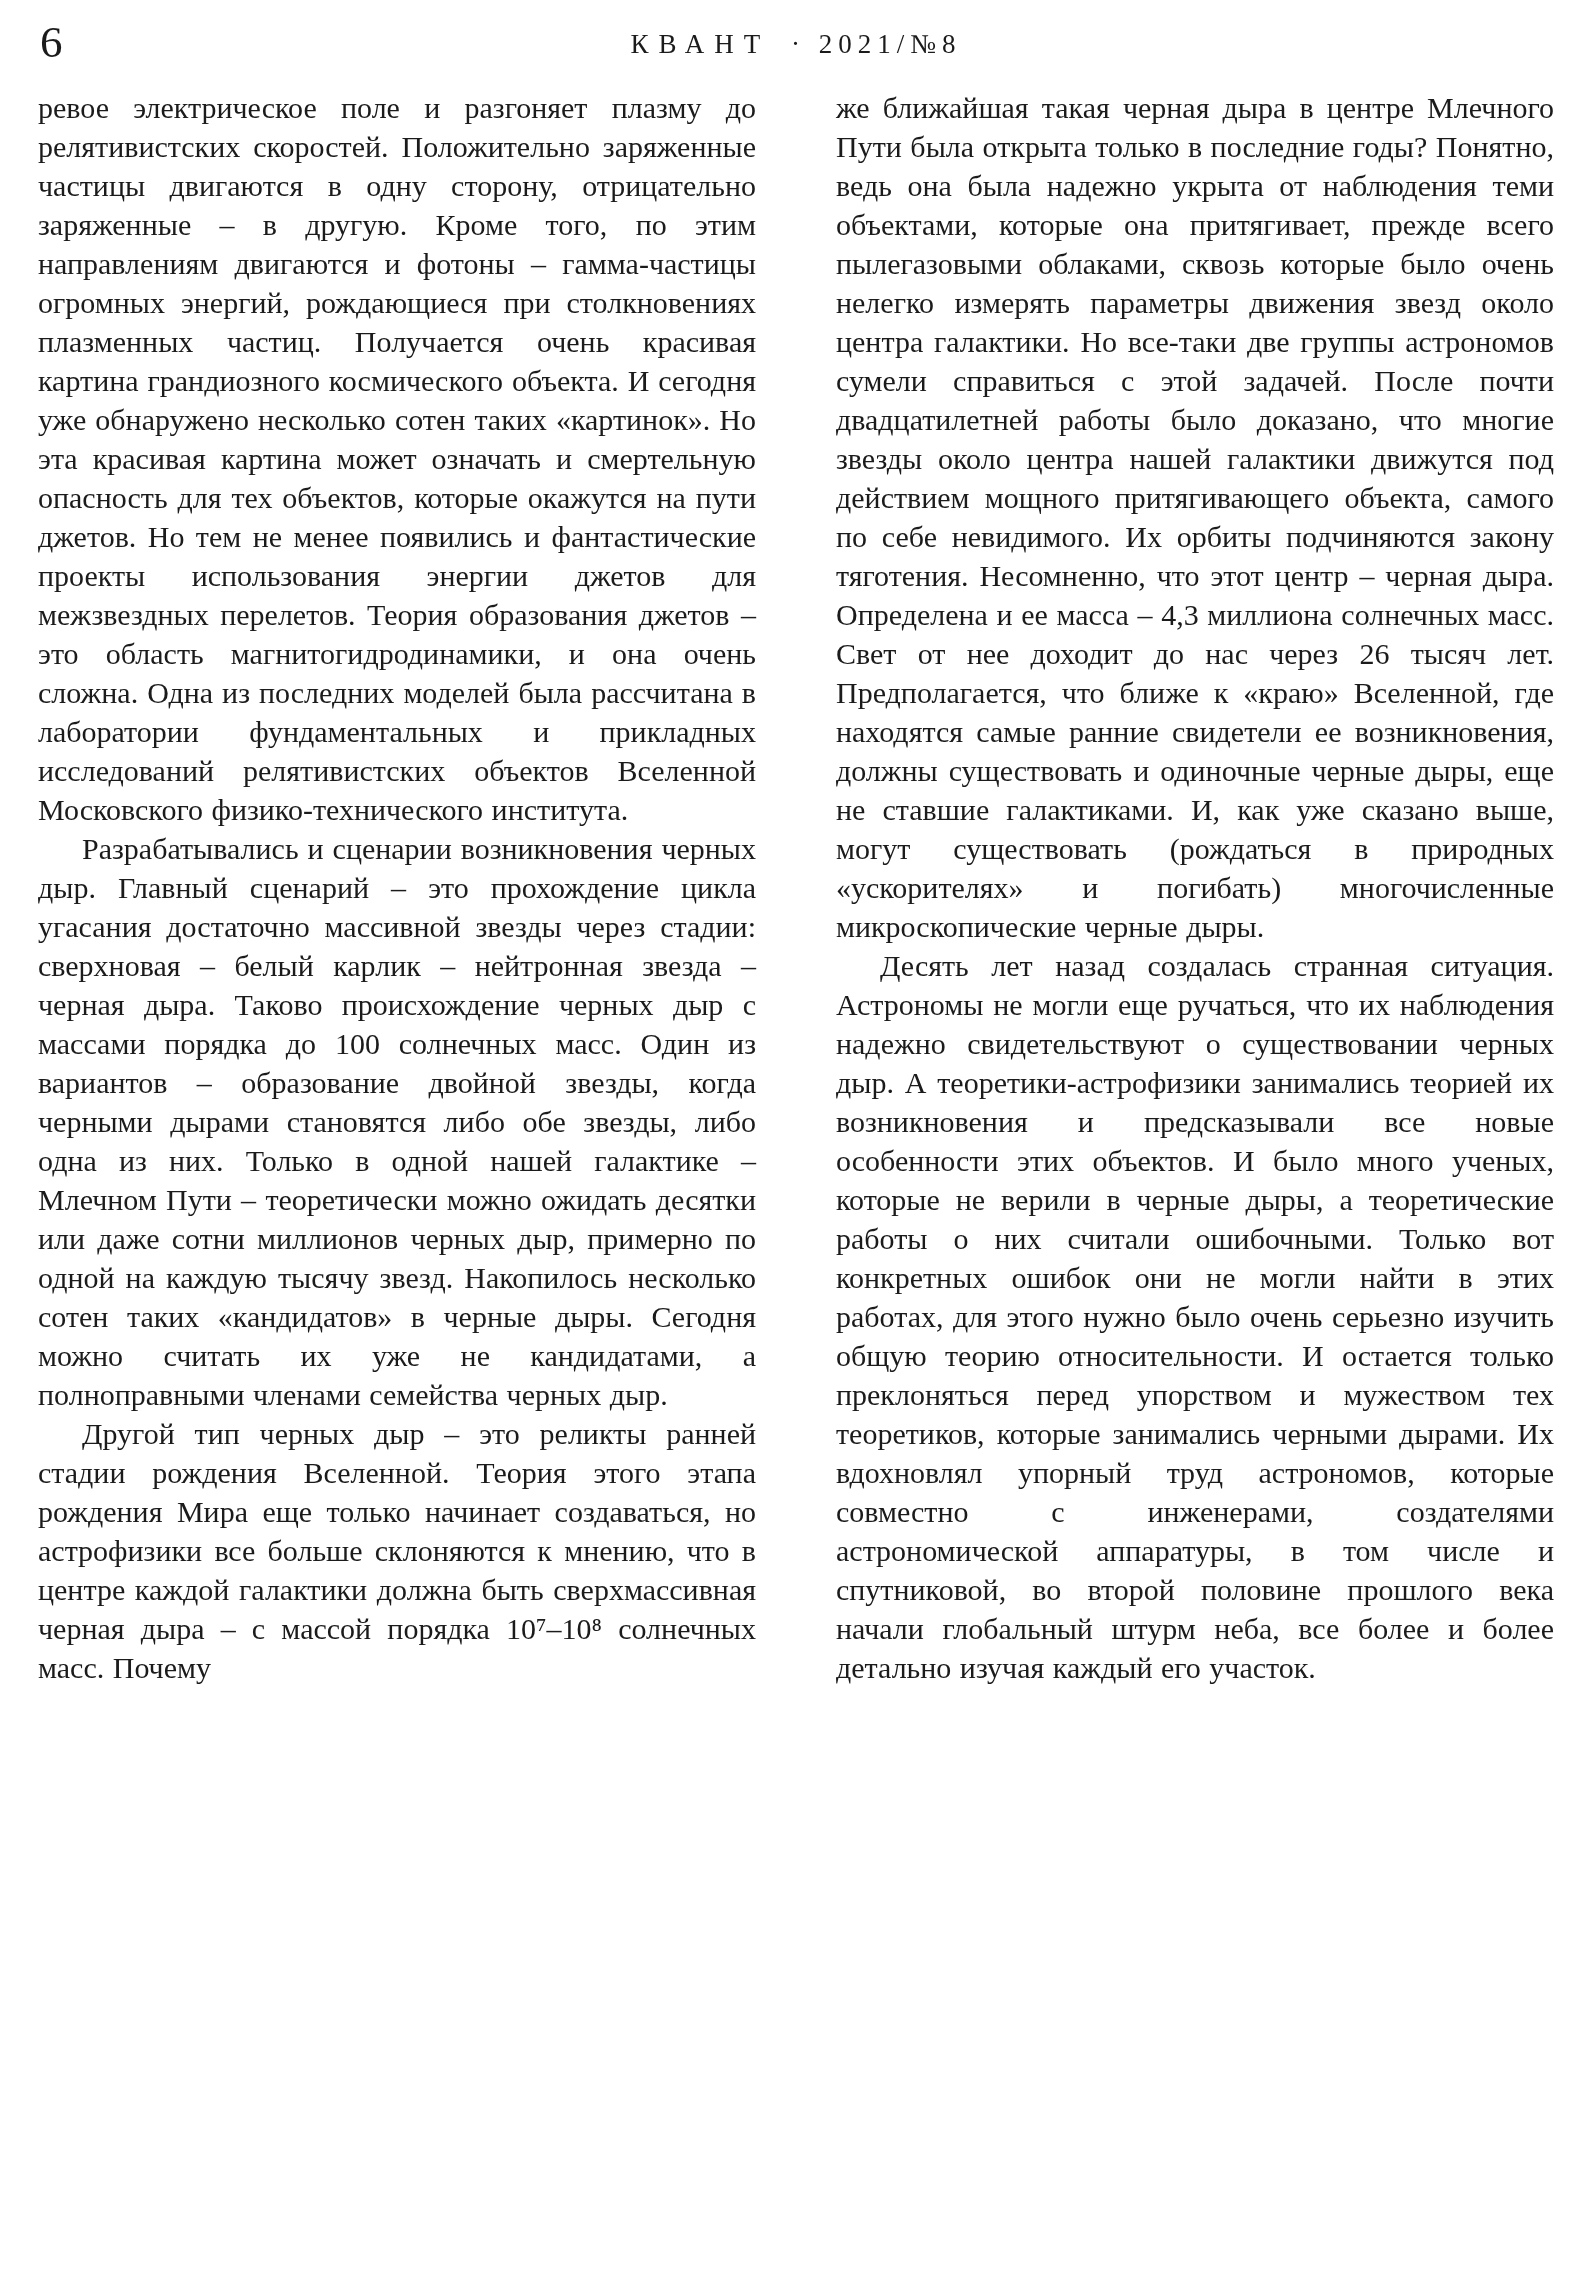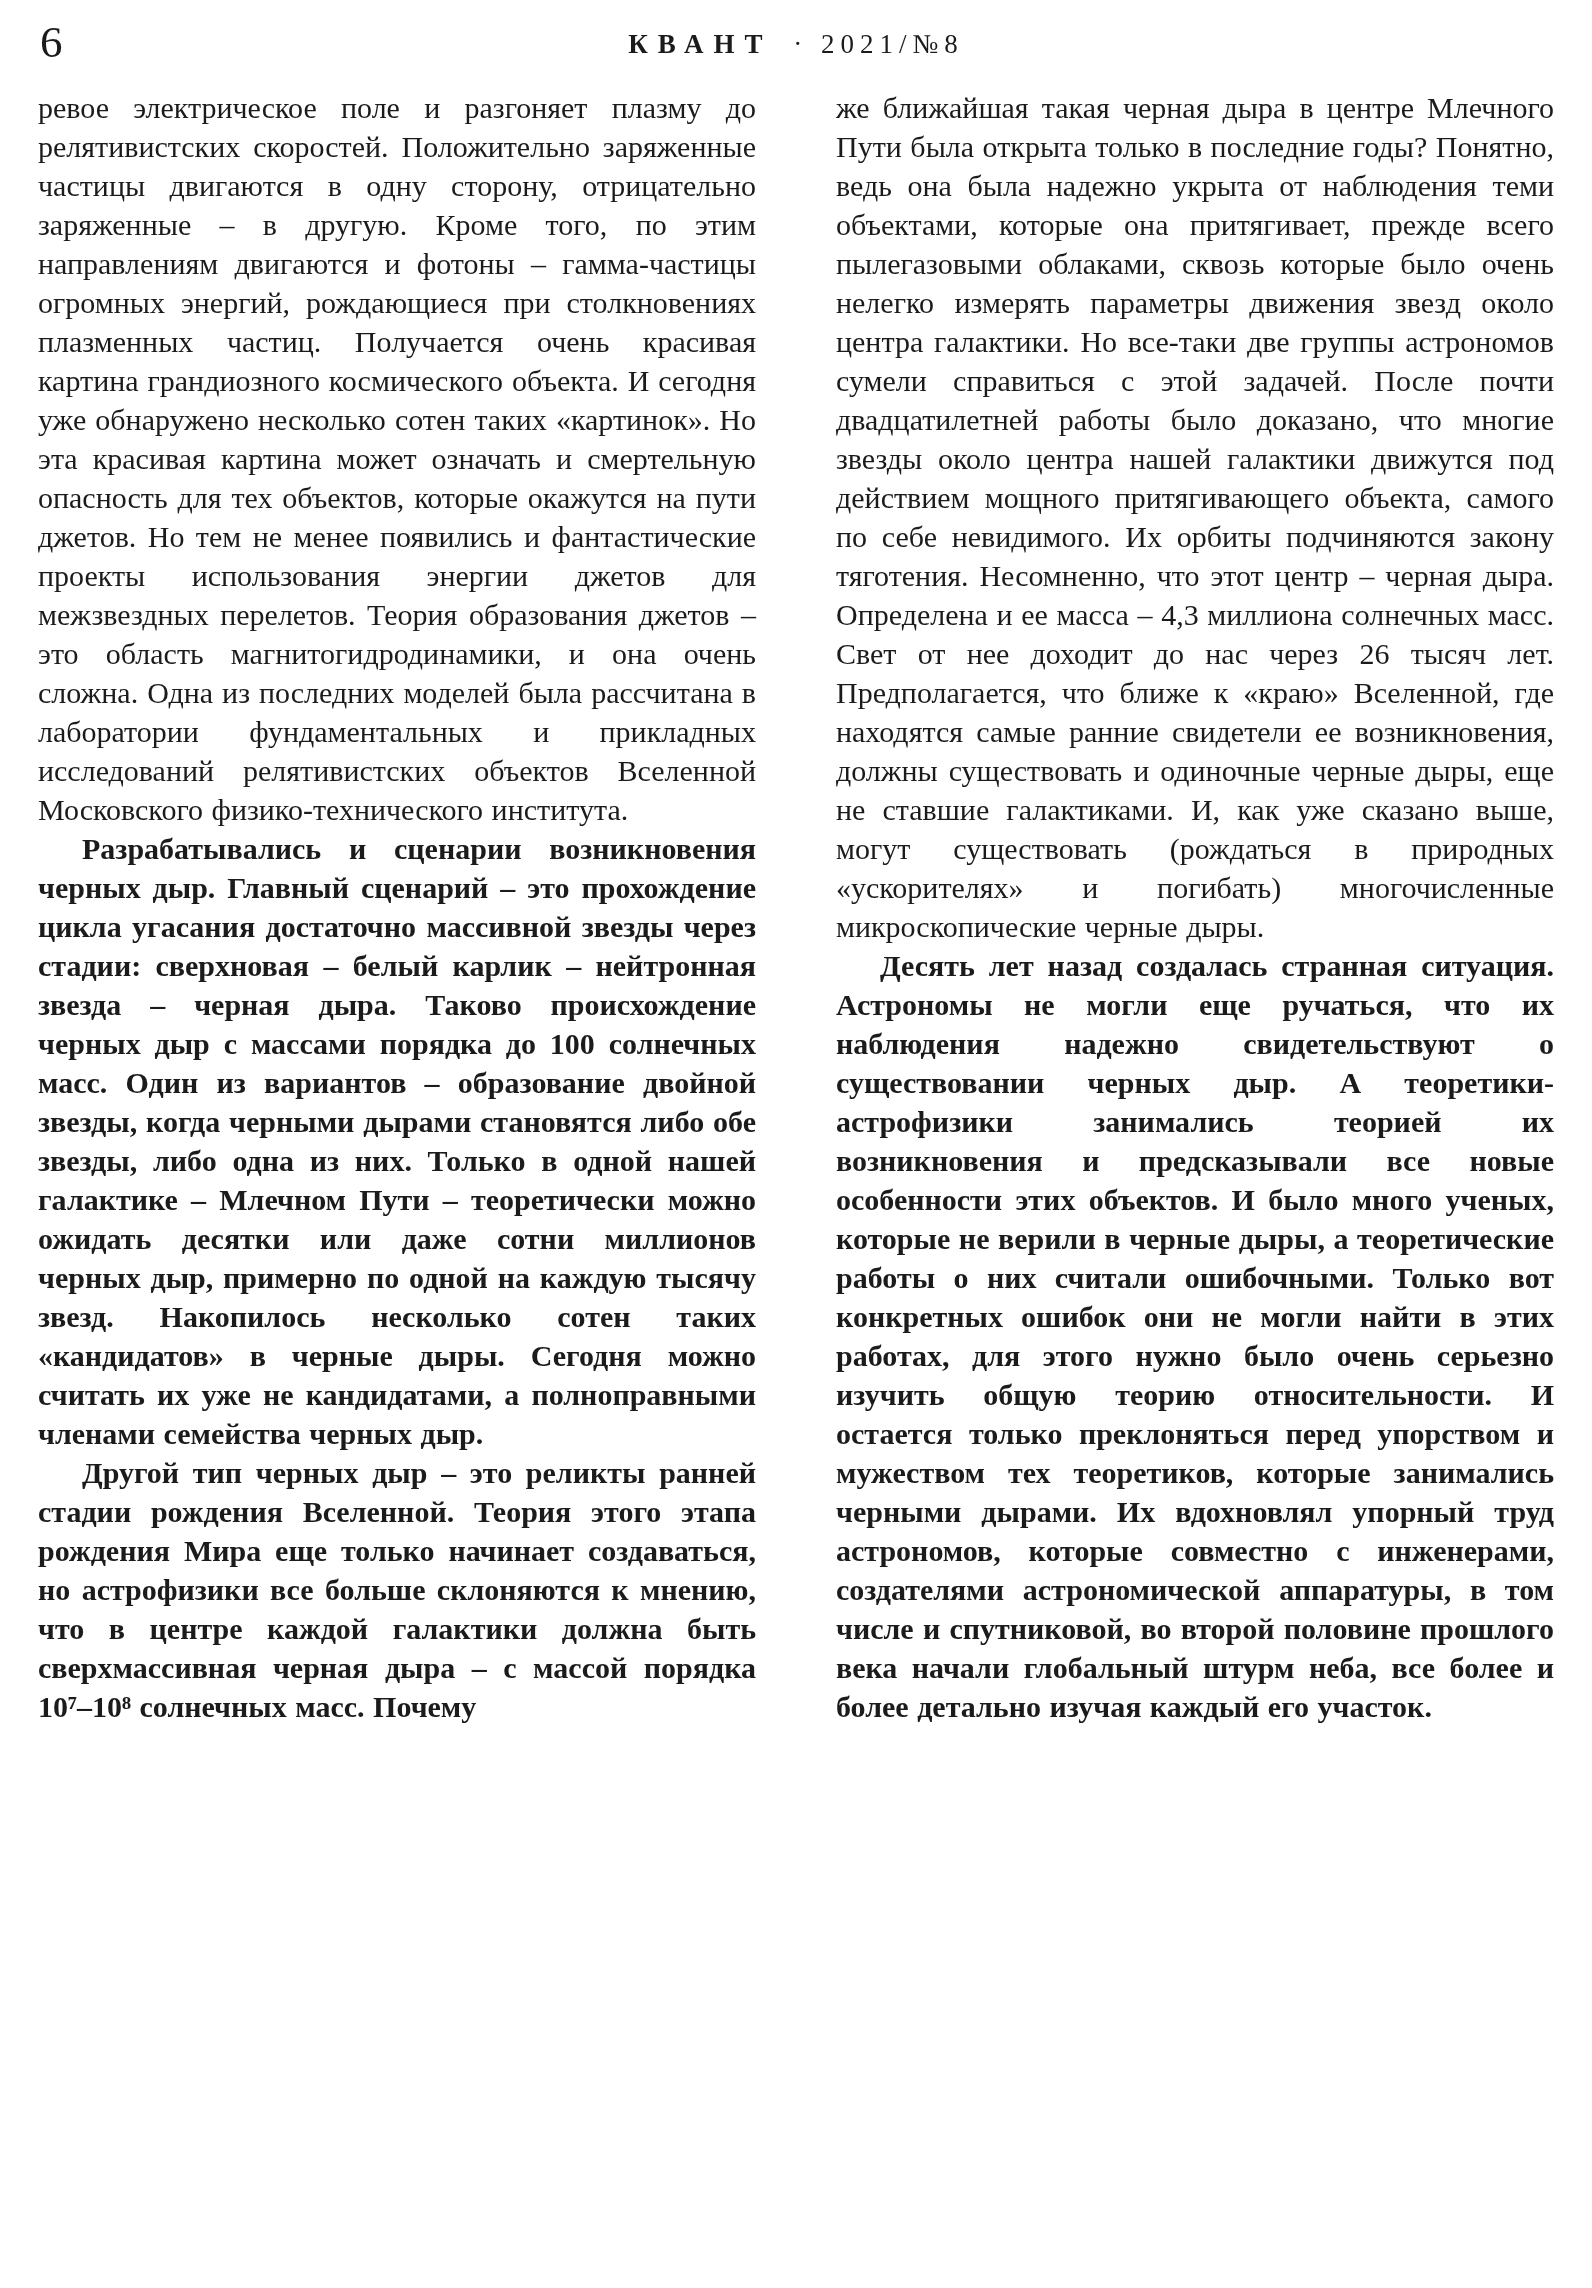--- a/index.html
+++ b/index.html
@@ -37,21 +37,21 @@
 
   .journal-line {
     text-align: center;
     padding-top: 9px;
     font-size: 27px;
     line-height: 1;
     white-space: nowrap;
   }
 
   .journal-title {
-    font-weight: 700;
+    font-weight: 400;
     letter-spacing: 10px;
   }
 
   .issue-label {
     letter-spacing: 6px;
     margin-left: 14px;
   }
 
   .columns {
     display: flex;
@@ -61,21 +61,20 @@
   .column {
     flex: 1 1 0;
     font-size: 30px;
     line-height: 39px;
     text-align: justify;
     word-spacing: 1px;
   }
 
   .column p.indent {
     text-indent: 44px;
-    font-weight: bold;
   }
 </style>
 </head>
 <body>
 
 <div class="page">
 
   <header class="header">
     <div class="page-number">6</div>
     <div class="journal-line">

